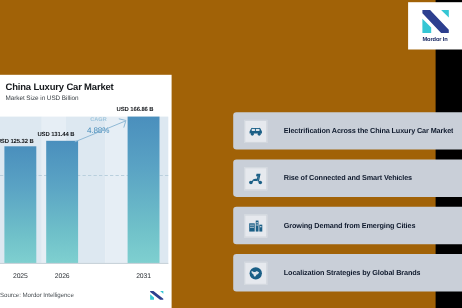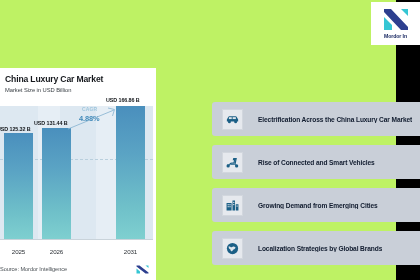--- a/index.html
+++ b/index.html
@@ -2,21 +2,21 @@
 <html><head>
 <meta charset="utf-8">
 <style>
   * { box-sizing: border-box; margin: 0; padding: 0; }
   html, body {
     width: 420px; height: 280px;
     background: #000000;
     font-family: "Liberation Sans", sans-serif;
     overflow: hidden;
   }
-  #root { position: relative; width: 396px; height: 280px; background: #bef264; }
+  #root { position: relative; width: 396px; height: 280px; background: #a16207; }
 
   
   .logo-box {
     position: absolute; left: 371px; top: 2px;
     width: 49px; height: 43px;
     background: #ffffff;
     display: flex; flex-direction: column;
     align-items: center; justify-content: center;
   }
   .logo-mark { width: 26px; height: 23px; position: relative; }
@@ -72,21 +72,21 @@
     font-size: 6.2px; color: #2c3136; text-align: center;
     letter-spacing: -0.1px;
   }
 
   .cagr-label {
     position: absolute; left: 84px; top: 0px;
     font-size: 5px; color: #9fc6dd; font-weight: bold; letter-spacing: 0.1px;
   }
   .cagr-value {
     position: absolute; left: 81px; top: 8px;
-    font-size: 7.4px; color: #3f88b8; font-weight: bold; letter-spacing: -0.1px;
+    font-size: 7.4px; color: #3f88b8; font-weight: normal; letter-spacing: -0.1px;
   }
   .cagr-arrow { position: absolute; left: 0; top: 0; width: 158px; height: 152px; }
 
   .chart-footer {
     position: absolute; left: 0px; bottom: 2px; width: 158px;
     display: flex; align-items: center; justify-content: space-between;
     padding: 0 7px 0 2px;
   }
   .source-text { font-size: 5.6px; color: #4a5055; letter-spacing: -0.05px; }
 

